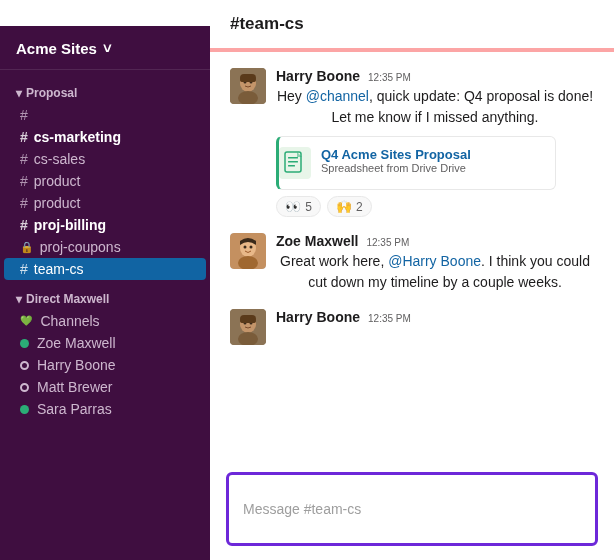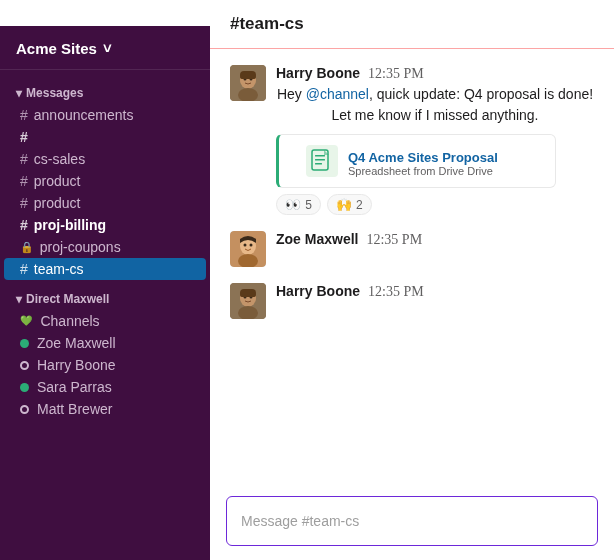--- a/index.html
+++ b/index.html
@@ -19,76 +19,76 @@
     
     .dm-section { padding: 8px 0 4px; }
     .dm-item { padding: 3px 16px; display: flex; align-items: center; gap: 8px; font-size: 14px; color: #cdb7ce; cursor: pointer; border-radius: 4px; margin: 0 4px; }
     .status-dot { width: 9px; height: 9px; border-radius: 50%; flex-shrink: 0; }
     .status-dot.online { background: #2bac76; }
     .status-dot.offline { border: 2px solid #cdb7ce; background: transparent; }
     .status-dot.heart { font-size: 10px; line-height: 1; width: auto; height: auto; }
 
     
     .main { flex: 1; display: flex; flex-direction: column; height: 560px; background: #fff; }
-    .channel-header { padding: 14px 20px; border-bottom: 1px solid #fca5a5; font-size: 17px; font-weight: 700; color: #1d1c1d; }
+    .channel-header { padding: 14px 20px; border-bottom: 4px solid #fca5a5; font-size: 17px; font-weight: 700; color: #1d1c1d; }
     .messages { flex: 1; overflow-y: auto; padding: 16px 20px; display: flex; flex-direction: column; gap: 16px; }
 
     
     .message { display: flex; gap: 10px; align-items: flex-start; }
     .avatar { width: 36px; height: 36px; border-radius: 4px; flex-shrink: 0; overflow: hidden; background: #ccc; }
     .msg-content { flex: 1; }
     .msg-header { display: flex; align-items: baseline; gap: 8px; margin-bottom: 2px; }
     .msg-name { font-weight: 700; font-size: 14px; color: #1d1c1d; }
-    .msg-time { font-size: 14px; color: #616061; font-family: Liberation Serif, serif; }
+    .msg-time { font-size: 10px; color: #616061; }
     .msg-text { font-size: 14px; color: #1d1c1d; line-height: 1.5; text-align: center; }
     .mention { color: #1264a3; font-weight: 400; }
 
     
-    .attachment { margin-top: 8px; border: 1px solid #e8e8e8; border-radius: 6px; padding: 10px 27px; display: flex; align-items: flex-end; gap: 10px; max-width: 280px; border-left: 3px solid #2bac76; }
+    .attachment { margin-top: 8px; border: 1px solid #e8e8e8; border-radius: 6px; padding: 10px 0; display: flex; align-items: flex-start; gap: 10px; max-width: 280px; border-left: 3px solid #2bac76; }
     .attachment-icon { width: 32px; height: 32px; background: #e8f5e9; border-radius: 4px; display: flex; align-items: center; justify-content: center; flex-shrink: 0; }
     .attachment-info { flex: 1; }
     .attachment-name { font-size: 13px; font-weight: 700; color: #1264a3; }
     .attachment-sub { font-size: 11px; color: #616061; }
 
     
     .reactions { display: flex; gap: 6px; margin-top: 6px; }
     .reaction { display: flex; align-items: center; gap: 4px; background: #f8f8f8; border: 1px solid #e8e8e8; border-radius: 12px; padding: 2px 8px; font-size: 12px; cursor: pointer; color: #1d1c1d; }
     .reaction .emoji { font-size: 13px; }
     .reaction .count { font-size: 12px; color: #616061; }
 
     
     .input-area { padding: 10px 16px 14px; }
-    .message-input { width: 100%; border: 1px solid #6d28d9; border-radius: 6px; padding: 16px 14px; font-size: 14px; color: #1d1c1d; outline: none; resize: none; }
+    .message-input { width: 100%; border: 3px solid #6d28d9; border-radius: 6px; padding: 26px 14px; font-size: 14px; color: #1d1c1d; outline: none; resize: none; }
     .message-input::placeholder { color: #9e9e9e; }
 
     
     .face-harry { background: #8b7355; border-radius: 4px; display: flex; align-items: center; justify-content: center; color: #5a3e2b; font-size: 20px; }
   </style>
 </head>
 <body>
 
 <div class="sidebar">
 
   <div class="workspace-header">
     <span>Acme Sites</span>
     <span>˅</span>
   </div>
 
   <div class="sidebar-section">
     <div class="sidebar-section-header">
       <span>▾</span>
-      <span>Messages</span>
-    </div>
-
-    <div class="sidebar-item">
-      <span class="prefix">#</span>
-      <span>announcements</span>
+      <span>Proposal</span>
+    </div>
+
+    <div class="sidebar-item">
+      <span class="prefix">#</span>
     </div>
     <div class="sidebar-item bold">
       <span class="prefix">#</span>
+      <span>cs-marketing</span>
     </div>
     <div class="sidebar-item">
       <span class="prefix">#</span>
       <span>cs-sales</span>
     </div>
     <div class="sidebar-item">
       <span class="prefix">#</span>
       <span>product</span>
     </div>
     <div class="sidebar-item">
@@ -121,26 +121,26 @@
     </div>
     <div class="dm-item">
       <span class="status-dot online"></span>
       <span>Zoe Maxwell</span>
     </div>
     <div class="dm-item">
       <span class="status-dot offline"></span>
       <span>Harry Boone</span>
     </div>
     <div class="dm-item">
+      <span class="status-dot offline"></span>
+      <span>Matt Brewer</span>
+    </div>
+    <div class="dm-item">
       <span class="status-dot online"></span>
       <span>Sara Parras</span>
-    </div>
-    <div class="dm-item">
-      <span class="status-dot offline"></span>
-      <span>Matt Brewer</span>
     </div>
   </div>
 
 </div>
 
 <div class="main">
 
   <div class="channel-header">
     <span>#team-cs</span>
   </div>
@@ -207,20 +207,23 @@
           <path d="M15 18 Q18 21 21 18" stroke="#9a5a2a" stroke-width="1" fill="none"></path>
           <path d="M10 8 Q18 2 26 8 L26 12 Q18 6 10 12 Z" fill="#3a2a1a"></path>
           <ellipse cx="18" cy="30" rx="10" ry="7" fill="#a06830"></ellipse>
         </svg>
       </div>
       <div class="msg-content">
         <div class="msg-header">
           <span class="msg-name">Zoe Maxwell</span>
           <span class="msg-time">12:35 PM</span>
         </div>
+        <div class="msg-text">
+          Great work here, <span class="mention">@Harry Boone</span>. I think you could cut down my timeline by a couple weeks.
+        </div>
       </div>
     </div>
 
     <div class="message">
       <div class="avatar face-harry" style="width:36px;height:36px;flex-shrink:0;">
         <svg width="36" height="36" viewBox="0 0 36 36">
           <rect width="36" height="36" rx="4" fill="#8b7355"></rect>
           <ellipse cx="18" cy="15" rx="8" ry="9" fill="#c4956a"></ellipse>
           <ellipse cx="18" cy="14" rx="8" ry="8" fill="#c4956a"></ellipse>
           <ellipse cx="15" cy="14" rx="1.5" ry="1.5" fill="#3a2a1a"></ellipse>

